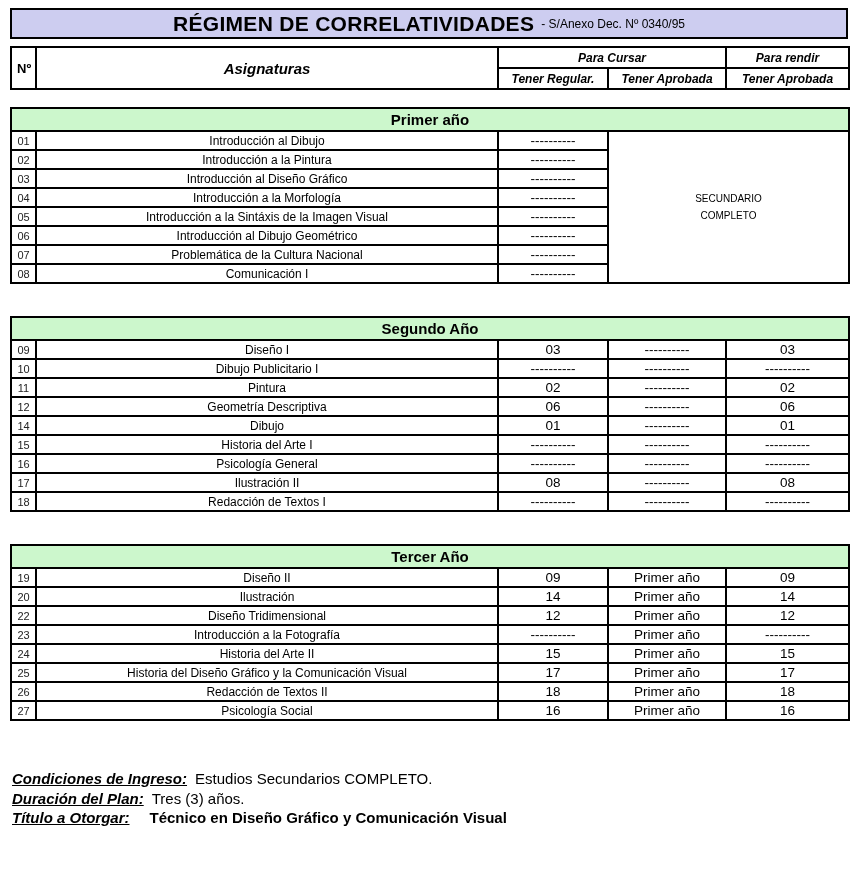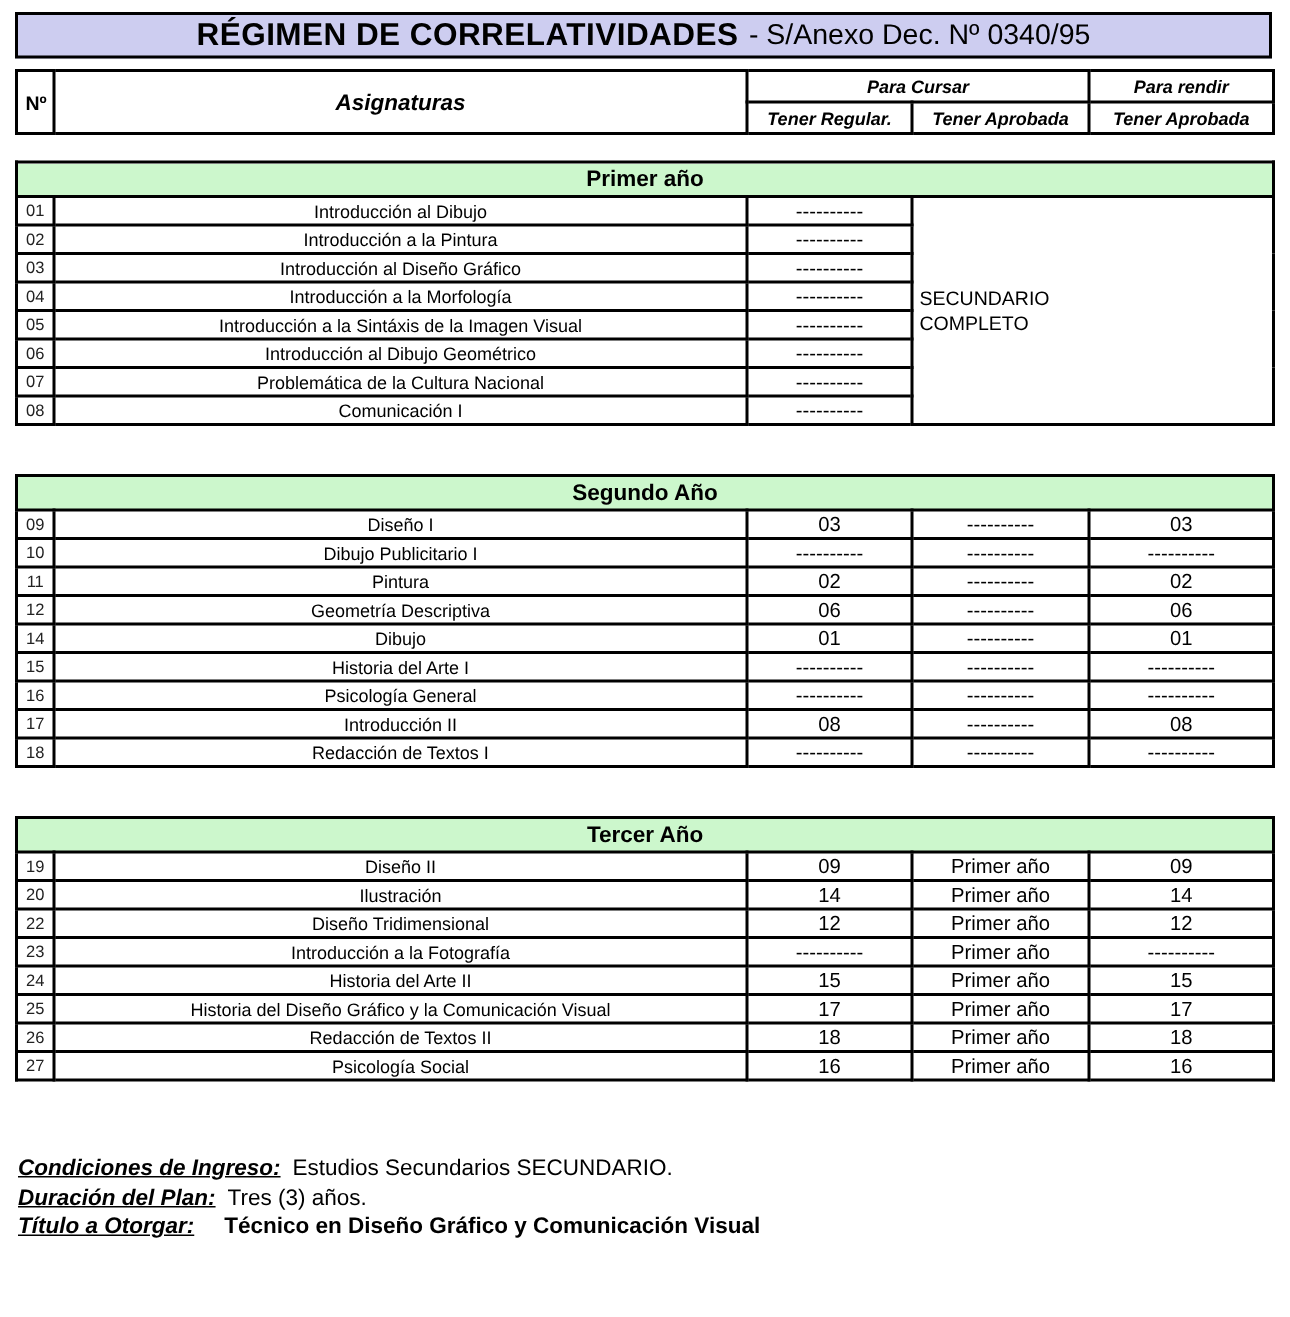--- a/index.html
+++ b/index.html
@@ -11,21 +11,21 @@
   .page { box-sizing:border-box; width:860px; height:790px; padding:8px 10px 0 10px; background:#fff; }
 
   
   .title-bar {
     box-sizing:border-box; width:838px; height:31px;
     background:var(--header-bg,#cdcdf0);
     border:2px solid #000;
     display:flex; align-items:center; justify-content:center; gap:7px;
   }
   .title-main { font-size:21px; font-weight:bold; letter-spacing:0.3px; }
-  .title-suffix { font-size:19px; }
+  .title-suffix { font-size:12px; }
 
   
   table { border-collapse:collapse; table-layout:fixed; width:838px; }
   td {
     border:2px solid #000; box-sizing:border-box;
     padding:0 4px; overflow:hidden; white-space:nowrap;
     vertical-align:middle;
   }
 
   .header-table { margin-top:7px; }
@@ -37,21 +37,21 @@
   .section-table { margin-top:32px; }
   .section-table.first { margin-top:17px; }
   .section-title {
     background:var(--section-bg,#ccf7cc);
     font-weight:bold; font-size:15px; text-align:center; height:23px;
   }
   .num  { font-size:11px; text-align:center; height:19px; padding:0 1px; color:#222; }
   .subj { font-size:12px; text-align:center;margin-top:41px; }
   .val  { font-size:13.5px; text-align:center; }
   .merged {
-    font-size:13px; text-align:left; vertical-align:middle;
+    font-size:10px; text-align:center; vertical-align:middle;
     white-space:pre-line; line-height:17px;margin-top:48px;
   }
 
   
   .footer { margin-top:48px; padding-left:2px; font-size:15px; }
   .footer-line { line-height:19.5px; }
   .flabel { font-weight:bold; font-style:italic; text-decoration:underline; }
   .fvalue { margin-left:8px; }
   .fvalue-bold { margin-left:20px; font-weight:bold; }
 </style>
@@ -201,21 +201,21 @@
       </tr>
       <tr>
         <td class="num">16</td>
         <td class="subj">Psicología General</td>
         <td class="val">----------</td>
         <td class="val">----------</td>
         <td class="val">----------</td>
       </tr>
       <tr>
         <td class="num">17</td>
-        <td class="subj">Introducción II</td>
+        <td class="subj">Ilustración II</td>
         <td class="val">08</td>
         <td class="val">----------</td>
         <td class="val">08</td>
       </tr>
       <tr>
         <td class="num">18</td>
         <td class="subj">Redacción de Textos I</td>
         <td class="val">----------</td>
         <td class="val">----------</td>
         <td class="val">----------</td>
@@ -289,21 +289,21 @@
         <td class="subj">Psicología Social</td>
         <td class="val">16</td>
         <td class="val">Primer año</td>
         <td class="val">16</td>
       </tr>
     </tbody>
   </table>
 
   <div class="footer">
     <div class="footer-line">
-      <span class="flabel">Condiciones de Ingreso:</span><span class="fvalue">Estudios Secundarios SECUNDARIO.</span>
+      <span class="flabel">Condiciones de Ingreso:</span><span class="fvalue">Estudios Secundarios COMPLETO.</span>
     </div>
     <div class="footer-line">
       <span class="flabel">Duración del Plan:</span><span class="fvalue">Tres (3) años.</span>
     </div>
     <div class="footer-line">
       <span class="flabel">Título a Otorgar:</span><span class="fvalue-bold">Técnico en Diseño Gráfico y Comunicación Visual</span>
     </div>
   </div>
 
 </div>

